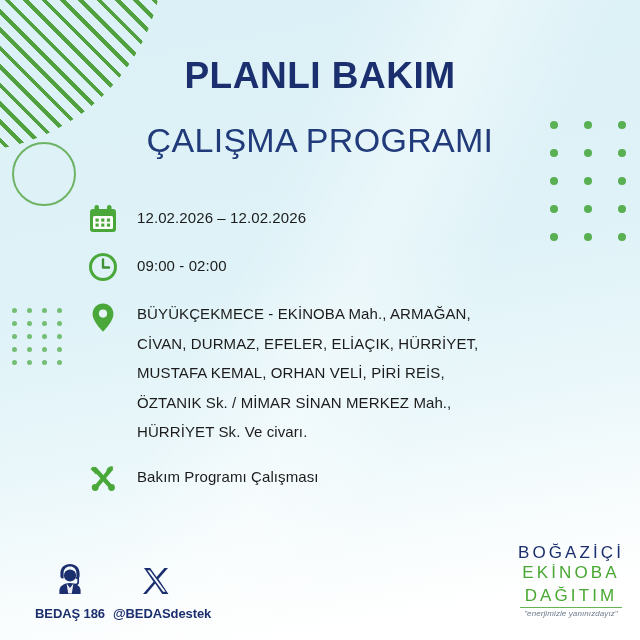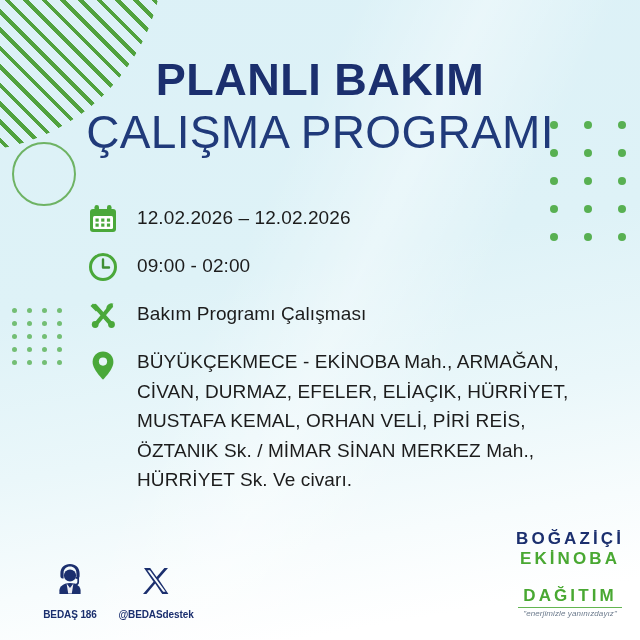--- a/index.html
+++ b/index.html
@@ -34,53 +34,53 @@
   }
   .dots{position:absolute;display:grid;}
   .dots i{display:block;border-radius:50%;background:#58b052;}
   .dots-right{left:550px;top:121px;grid-template-columns:repeat(3,34px);grid-template-rows:repeat(5,28px);}
   .dots-right i{width:8px;height:8px;}
   .dots-left{left:12px;top:308px;grid-template-columns:repeat(4,15px);grid-template-rows:repeat(5,13px);}
   .dots-left i{width:5px;height:5px;opacity:.8;}
   
   .header{position:absolute;left:0;right:0;top:57px;text-align:center;}
   .title{
-    font-size:45px;font-weight:700;letter-spacing:.5px;color:#1b2f6e;
+    font-size:37px;font-weight:700;letter-spacing:.5px;color:#1b2f6e;
     line-height:1;margin:0;
   }
   .subtitle{
-    font-size:46px;font-weight:400;letter-spacing:.3px;color:#203a7a;
-    line-height:1;margin:7px 0 0 0;
+    font-size:34px;font-weight:400;letter-spacing:.3px;color:#203a7a;
+    line-height:1;margin:29px 0 0 0;
   }
   
   .info{position:absolute;left:86px;top:202px;right:40px;}
   .row{display:flex;align-items:flex-start;margin-bottom:14px;}
   .row:last-child{margin-bottom:0;}
   .ico{width:34px;height:34px;flex:0 0 34px;margin-right:17px;display:flex;align-items:center;justify-content:center;}
   .ico svg{display:block;}
   .txt{
-    font-size:19px;color:#1c1c1c;line-height:30px;
+    font-size:15px;color:#1c1c1c;line-height:30px;
     padding-top:1px;letter-spacing:.1px;
   }
   .row-address .ico{margin-top:2px;}
   .row-address .txt{line-height:29.5px;}
   
   .footer{position:absolute;left:0;right:0;bottom:0;height:92px;}
   .contacts{position:absolute;left:27px;bottom:18px;display:flex;align-items:flex-end;}
   .contact{width:86px;text-align:center;}
   .contact .cico{height:38px;display:flex;align-items:flex-end;justify-content:center;margin-bottom:7px;}
-  .contact .clabel{font-size:10px;font-weight:700;color:#1b2f6e;letter-spacing:-.1px;}
+  .contact .clabel{font-size:13px;font-weight:700;color:#1b2f6e;letter-spacing:-.1px;}
   .brand{position:absolute;right:16px;bottom:22px;text-align:center;line-height:1;}
   .brand .l1,.brand .l2,.brand .l3{
-    font-weight:700;font-size:17px;letter-spacing:3.1px;display:block;
+    font-weight:400;font-size:17px;letter-spacing:3.1px;display:block;
   }
   .brand .l1{color:#1b2f6e;}
   .brand .l2,.brand .l3{color:#49a832;}
   .brand .l2{margin-top:3px;}
-  .brand .l3{margin-top:20px;}
+  .brand .l3{margin-top:6px;}
   .brand .rule{height:1px;background:#49a832;margin:3px 2px 2px 2px;opacity:.85;}
   .brand .tag{display:block;font-size:8px;color:#6b7a8c;font-style:italic;letter-spacing:.1px;}
 </style>
 </head>
 <body>
 
 <div id="poster">
 
   <div class="stripes"></div>
   <div class="ring"></div>
@@ -155,52 +155,52 @@
     <div class="row">
       <span class="ico">
         <svg width="32" height="32" viewBox="0 0 32 32">
           <circle cx="16" cy="16" r="12.5" fill="none" stroke="#4aa83a" stroke-width="3"></circle>
           <path d="M16 8.5 V16.5 H22" fill="none" stroke="#3f8f33" stroke-width="2.4" stroke-linecap="round" stroke-linejoin="round"></path>
         </svg>
       </span>
       <span class="txt">09:00 - 02:00</span>
     </div>
 
+    <div class="row row-address">
+      <span class="ico">
+        <svg width="32" height="32" viewBox="0 0 32 32">
+          <path d="M16 2.5 C10.2 2.5 5.6 7.1 5.6 12.9 C5.6 20.6 16 30.5 16 30.5 C16 30.5 26.4 20.6 26.4 12.9 C26.4 7.1 21.8 2.5 16 2.5 Z" fill="#4aa83a"></path>
+          <circle cx="16" cy="12.6" r="4.1" fill="#e6f5f8"></circle>
+        </svg>
+      </span>
+      <span class="txt">
+        <span>BÜYÜKÇEKMECE - EKİNOBA Mah., ARMAĞAN,</span><br>
+        <span>CİVAN, DURMAZ, EFELER, ELİAÇIK, HÜRRİYET,</span><br>
+        <span>MUSTAFA KEMAL, ORHAN VELİ, PİRİ REİS,</span><br>
+        <span>ÖZTANIK Sk. / MİMAR SİNAN MERKEZ Mah.,</span><br>
+        <span>HÜRRİYET Sk. Ve civarı.</span>
+      </span>
+    </div>
+
     <div class="row">
       <span class="ico">
         <svg width="32" height="32" viewBox="0 0 32 32">
           <g stroke="#4aa83a" stroke-width="4.2" stroke-linecap="round">
             <line x1="8" y1="7" x2="24" y2="25"></line>
           </g>
           <g stroke="#4aa83a" stroke-width="4.2" stroke-linecap="round">
             <line x1="24" y1="7" x2="9" y2="25"></line>
           </g>
           <path d="M6 4.5 L11.5 10 L9 12.5 L3.5 7 Z" fill="#4aa83a"></path>
           <path d="M26.5 4.8 a5 5 0 0 0 -6.6 6.6 l2.6 -2.6 z" fill="#4aa83a"></path>
           <circle cx="24.5" cy="25.5" r="3.4" fill="#4aa83a"></circle>
           <circle cx="8.2" cy="25.5" r="3.4" fill="#4aa83a"></circle>
         </svg>
       </span>
       <span class="txt">Bakım Programı Çalışması</span>
-    </div>
-
-    <div class="row row-address">
-      <span class="ico">
-        <svg width="32" height="32" viewBox="0 0 32 32">
-          <path d="M16 2.5 C10.2 2.5 5.6 7.1 5.6 12.9 C5.6 20.6 16 30.5 16 30.5 C16 30.5 26.4 20.6 26.4 12.9 C26.4 7.1 21.8 2.5 16 2.5 Z" fill="#4aa83a"></path>
-          <circle cx="16" cy="12.6" r="4.1" fill="#e6f5f8"></circle>
-        </svg>
-      </span>
-      <span class="txt">
-        <span>BÜYÜKÇEKMECE - EKİNOBA Mah., ARMAĞAN,</span><br>
-        <span>CİVAN, DURMAZ, EFELER, ELİAÇIK, HÜRRİYET,</span><br>
-        <span>MUSTAFA KEMAL, ORHAN VELİ, PİRİ REİS,</span><br>
-        <span>ÖZTANIK Sk. / MİMAR SİNAN MERKEZ Mah.,</span><br>
-        <span>HÜRRİYET Sk. Ve civarı.</span>
-      </span>
     </div>
 
   </div>
 
   <div class="footer">
 
     <div class="contacts">
 
       <div class="contact">
         <span class="cico">

